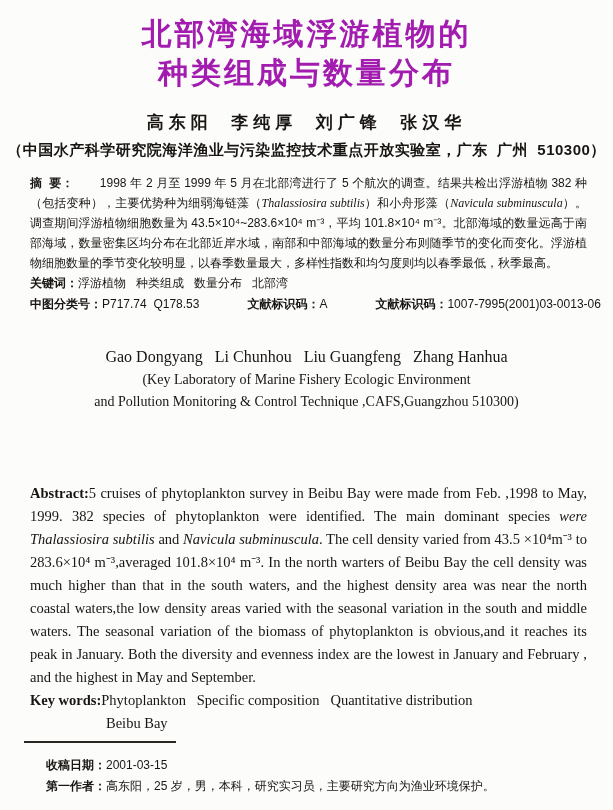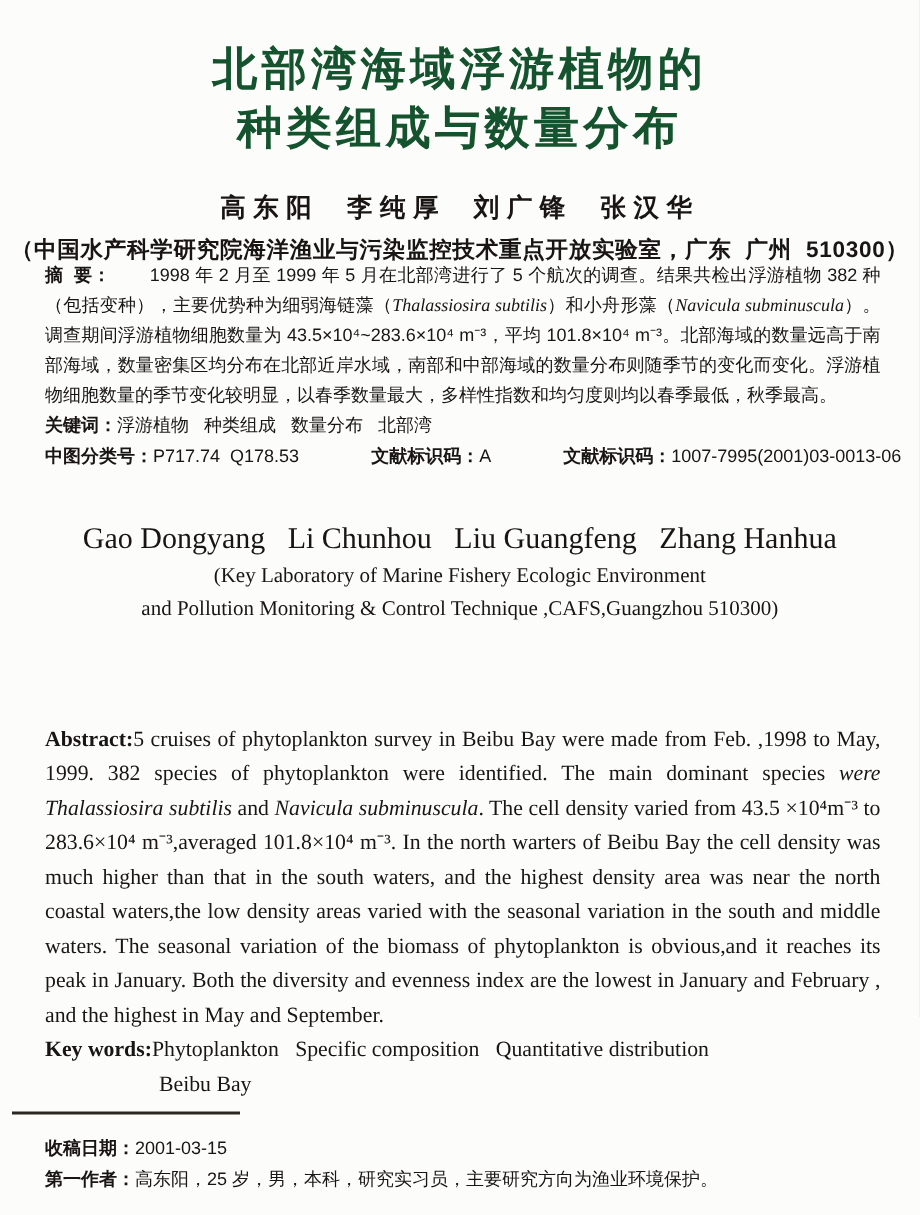--- a/index.html
+++ b/index.html
@@ -10,27 +10,27 @@
     margin: 0 auto;
     background: #fcfcfa;
     color: #181512;
     font-family: "Liberation Serif", serif;
     overflow: hidden;
   }
 
   
   .header-cn { position: absolute; top: 14px; left: 0; right: 0; text-align: center; }
   .title-cn {
-    margin: 16px;
-    font-family: Liberation Mono, monospace;
+    margin: 0;
+    font-family: Liberation Sans, sans-serif;
     font-weight: bold;
     font-size: 30px;
     line-height: 39px;
     letter-spacing: 3px;
-    color: #14532d;
+    color: #a21caf;
   }
   .t-line { display: block; }
   .authors-cn {
     margin-top: 19px;
     font-size: 17px;
     font-weight: bold;
     letter-spacing: 5px;
   }
   .affil-cn {
     margin-top: 7px;
@@ -57,35 +57,35 @@
   
   .head-en { position: absolute; top: 338px; left: 0; right: 0; text-align: center; }
   .title-en {
     margin: 0;
     font-weight: bold;
     font-size: 19.5px;
     line-height: 30px;
     letter-spacing: 0.5px;
     color: #0d0b09;
   }
-  .authors-en { margin-top: 10px; font-size: 20px; }
+  .authors-en { margin-top: 10px; font-size: 16px; }
   .affil-en { margin-top: 3px; font-size: 14px; line-height: 22px; }
 
   
   .block-en { position: absolute; top: 482px; left: 30px; width: 557px; }
   .abs-en, .kw-en, .kw-en2 {
     margin: 0;
     font-size: 14.5px;
     line-height: 23px;
   }
   .abs-en { text-align: justify; }
   .kw-en2 { padding-left: 76px; }
 
   
-  .footnote { position: absolute; top: 741px; left: 0; right: 0; }
+  .footnote { position: absolute; top: 741px; left: 16px; right: 0; }
   .rule {
     width: 152px;
     margin-left: 8px;
     border-top: 2px solid #2a2622;
   }
   .footnote p {
     margin: 0;
     padding-left: 30px;
     font-family: "Liberation Sans", sans-serif;
     font-size: 12px;

